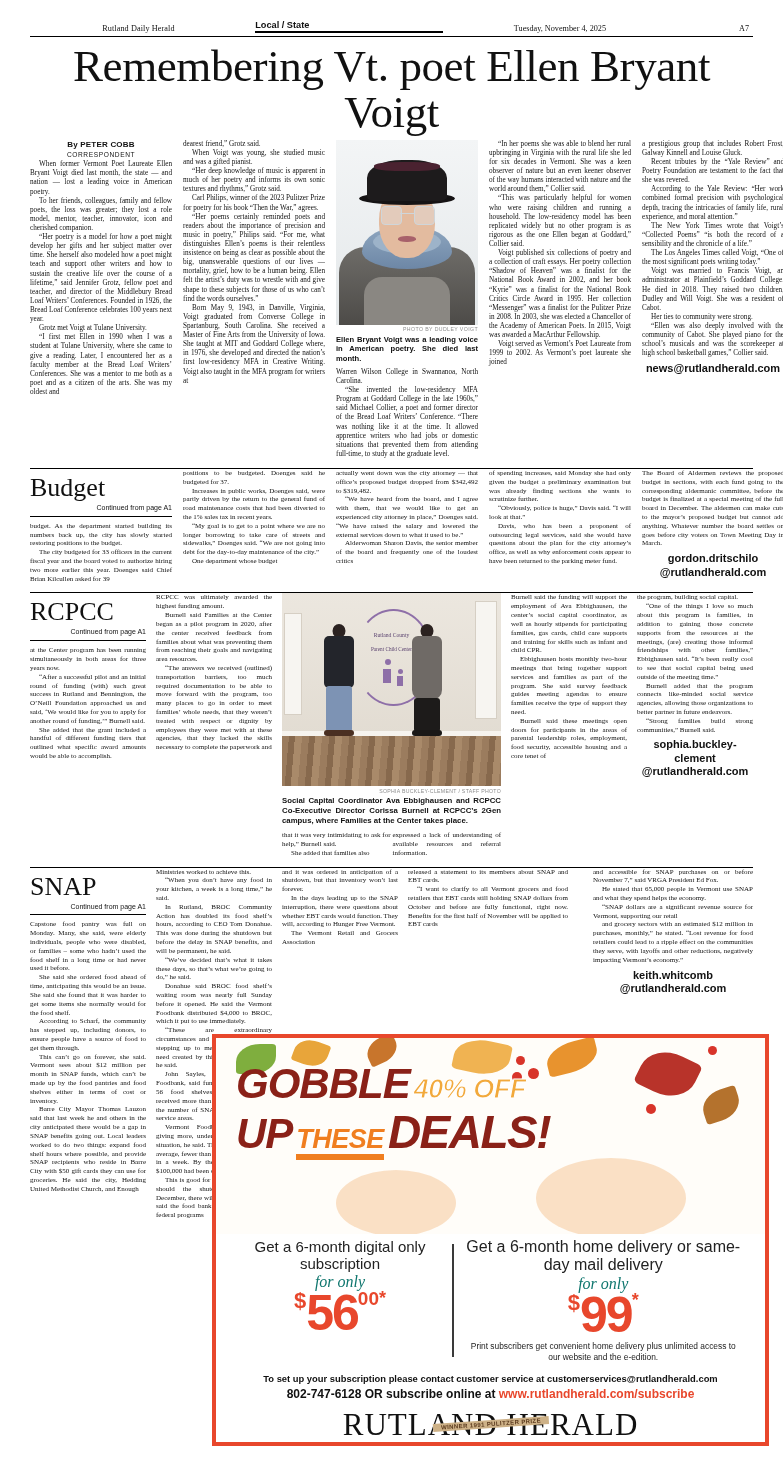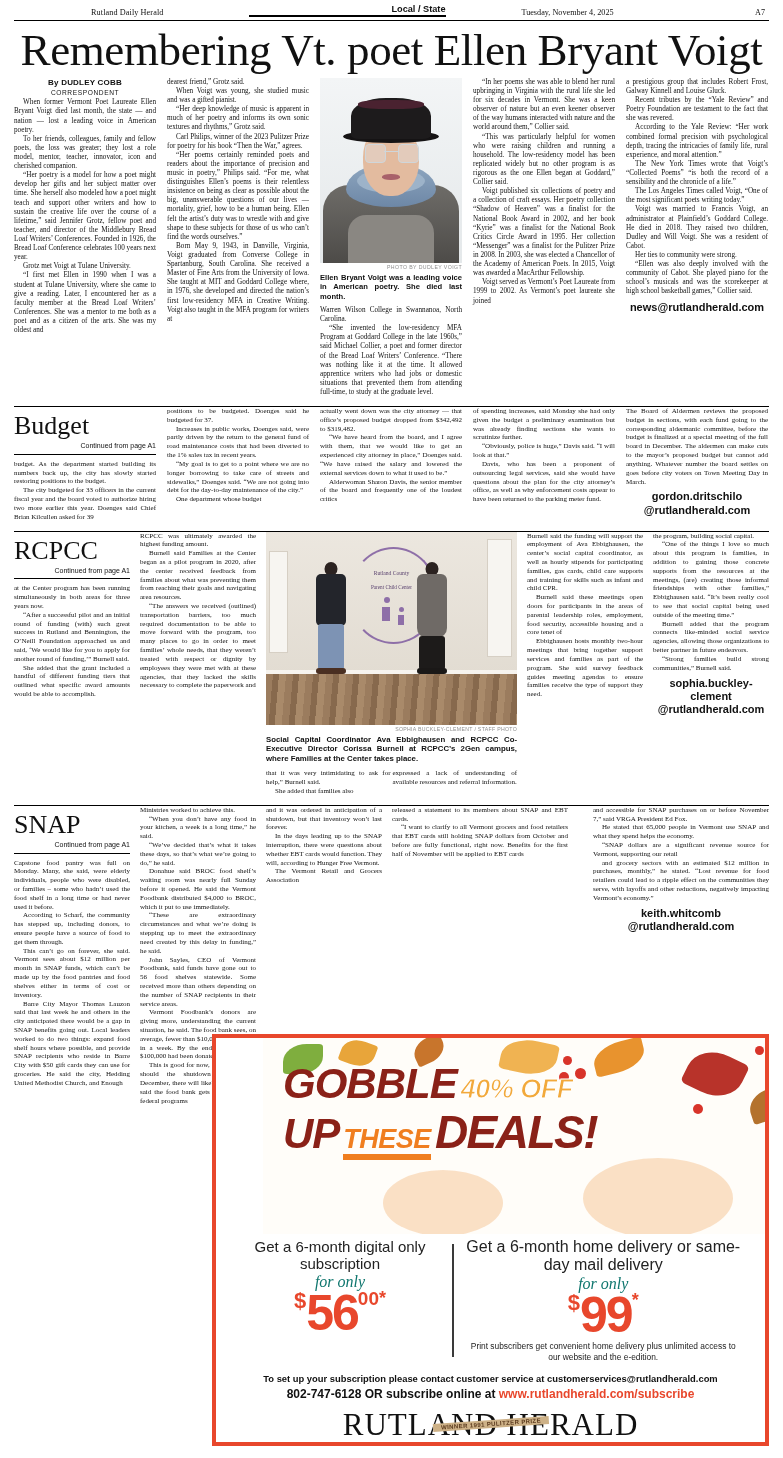--- a/index.html
+++ b/index.html
@@ -1,23 +1,23 @@
 <!DOCTYPE html>
 <html><head>
 <meta charset="utf-8">
 <style>
   html,body{margin:0;padding:0;background:#ffffff;}
   body{width:783px;height:1458px;overflow:hidden;font-family:"Liberation Serif",serif;color:#111;}
-  .page{position:relative;width:783px;height:1458px;padding:0;box-sizing:border-box;}
+  .page{position:relative;width:783px;height:1458px;padding:16px;box-sizing:border-box;}
 
   
   .masthead{position:relative;display:flex;align-items:flex-end;justify-content:space-between;
             padding:4px 14px 3px 14px;font-size:8.2px;font-family:"Liberation Serif",serif;}
   .masthead .mh-left{width:30%;text-align:center;letter-spacing:.1px;}
-  .masthead .mh-mid{width:26%;text-align:right;font-family:"Liberation Sans",sans-serif;
+  .masthead .mh-mid{width:26%;text-align:left;font-family:"Liberation Sans",sans-serif;
                     font-weight:bold;font-size:9.2px;border-bottom:2.4px solid #000;padding-bottom:1px;}
   .masthead .mh-date{width:30%;text-align:center;}
   .masthead .mh-page{width:10%;text-align:right;padding-right:4px;}
   .rule-top{border-top:1.3px solid #000;margin:0 14px;}
 
   h1.headline{font-family:"Liberation Serif",serif;font-weight:normal;text-align:center;
               font-size:45px;line-height:1.02;margin:7px 14px 4px 14px;letter-spacing:-0.4px;}
 
   
   .col p{margin:0;text-indent:9px;text-align:justify;}
@@ -103,21 +103,21 @@
   .p2-winL{position:absolute;left:1%;top:10%;width:7%;height:52%;background:#f7f5f1;border:1.5px solid #d6cfc4;}
 
   .credit2{font-family:"Liberation Sans",sans-serif;font-size:5.2px;color:#8d8d8d;
            text-align:right;letter-spacing:.3px;margin:1.5px 0 2px 0;}
   .cap2{font-family:"Liberation Sans",sans-serif;font-weight:bold;font-size:7.8px;
         line-height:1.27;margin-bottom:5px;}
 
   
   .ad{position:absolute;left:212px;top:1034px;width:557px;height:412px;
       border:4px solid #e8472c;background:#ffffff;overflow:hidden;box-sizing:border-box;}
-  .ad-top{position:relative;height:196px;overflow:hidden;background:#fffdf9;margin-left:47px;}
+  .ad-top{position:relative;height:196px;overflow:hidden;background:#fffdf9;}
   .gobble{position:absolute;left:20px;top:26px;width:415px;}
   .g-line1{font-family:"Liberation Sans",sans-serif;font-weight:bold;font-style:italic;
            font-size:42px;line-height:.94;color:#8a2118;letter-spacing:-1px;}
   .g-line2{font-family:"Liberation Sans",sans-serif;font-weight:bold;font-style:italic;
            font-size:42px;line-height:.94;color:#8a2118;letter-spacing:-1px;}
   .g-off{font-family:"Liberation Sans",sans-serif;font-weight:bold;font-style:italic;font-size:27px;
          color:#f2a93b;-webkit-text-stroke:1px #fff;letter-spacing:-.5px;}
   .g-these{font-family:"Liberation Sans",sans-serif;font-weight:bold;font-style:italic;font-size:27px;
            color:#f07e1f;border-bottom:6px solid #f07e1f;letter-spacing:-.5px;}
   .g-deals{font-family:"Liberation Sans",sans-serif;font-weight:bold;font-style:italic;font-size:46px;
@@ -165,21 +165,21 @@
     <div class="mh-page">A7</div>
   </div>
   <div class="rule-top"></div>
 
   <h1 class="headline">Remembering Vt. poet Ellen Bryant Voigt</h1>
 
   <div class="a1">
 
     <div class="col story">
       <div class="byline">
-        <span>By DUDLEY COBB</span>
+        <span>By PETER COBB</span>
         <span class="sm2">CORRESPONDENT</span>
       </div>
       <p>When former Vermont Poet Laureate Ellen Bryant Voigt died last month, the state — and nation — lost a leading voice in American poetry.</p>
       <p>To her friends, colleagues, family and fellow poets, the loss was greater; they lost a role model, mentor, teacher, innovator, icon and cherished companion.</p>
       <p>“Her poetry is a model for how a poet might develop her gifts and her subject matter over time. She herself also modeled how a poet might teach and support other writers and how to sustain the creative life over the course of a lifetime,” said Jennifer Grotz, fellow poet and teacher, and director of the Middlebury Bread Loaf Writers’ Conferences. Founded in 1926, the Bread Loaf Conference celebrates 100 years next year.</p>
       <p>Grotz met Voigt at Tulane University.</p>
       <p>“I first met Ellen in 1990 when I was a student at Tulane University, where she came to give a reading. Later, I encountered her as a faculty member at the Bread Loaf Writers’ Conferences. She was a mentor to me both as a poet and as a citizen of the arts. She was my oldest and</p>
     </div>
 
     <div class="col story">
@@ -328,22 +328,22 @@
             <div>
               <p class="noind">expressed a lack of understanding of available resources and referral information.</p>
             </div>
           </div>
         </div>
       </div>
     </div>
 
     <div class="col story sm">
       <p class="noind">Burnell said the funding will support the employment of Ava Ebbighausen, the center’s social capital coordinator, as well as hourly stipends for participating families, gas cards, child care supports and training for skills such as infant and child CPR.</p>
+      <p>Ebbighausen hosts monthly two-hour meetings that bring together support services and families as part of the program. She said survey feedback guides meeting agendas to ensure families receive the type of support they need.</p>
       <p>Burnell said these meetings open doors for participants in the areas of parental leadership roles, employment, food security, accessible housing and a core tenet of</p>
-      <p>Ebbighausen hosts monthly two-hour meetings that bring together support services and families as part of the program. She said survey feedback guides meeting agendas to ensure families receive the type of support they need.</p>
     </div>
 
     <div class="col story sm">
       <p class="noind">the program, building social capital.</p>
       <p>“One of the things I love so much about this program is families, in addition to gaining those concrete supports from the resources at the meetings, (are) creating those informal friendships with other families,” Ebbighausen said. “It’s been really cool to see that social capital being used outside of the meeting time.”</p>
       <p>Burnell added that the program connects like-minded social service agencies, allowing those organizations to better partner in future endeavors.</p>
       <p>“Strong families build strong communities,” Burnell said.</p>
       <div class="email">
         <div>sophia.buckley-clement</div>
         <div>@rutlandherald.com</div>
@@ -352,27 +352,29 @@
   </div>
 
   <div class="sec-rule"></div>
 
   <div class="snap">
     <div class="col story sm">
       <div class="jump-head">SNAP</div>
       <div class="jump-cont">Continued from page A1</div>
       <div class="jump-rule"></div>
       <p class="noind">Capstone food pantry was full on Monday. Many, she said, were elderly individuals, people who were disabled, or families – some who hadn’t used the food shelf in a long time or had never used it before.</p>
+      <p>She said she ordered food ahead of time, anticipating this would be an issue. She said she found that it was harder to get some items she normally would for the food shelf.</p>
       <p>According to Scharf, the community has stepped up, including donors, to ensure people have a source of food to get them through.</p>
       <p>This can’t go on forever, she said. Vermont sees about $12 million per month in SNAP funds, which can’t be made up by the food pantries and food shelves either in terms of cost or inventory.</p>
       <p>Barre City Mayor Thomas Lauzon said that last week he and others in the city anticipated there would be a gap in SNAP benefits going out. Local leaders worked to do two things: expand food shelf hours where possible, and provide SNAP recipients who reside in Barre City with $50 gift cards they can use for groceries. He said the city, Hedding United Methodist Church, and Enough</p>
     </div>
     <div class="col story sm">
       <p class="noind">Ministries worked to achieve this.</p>
       <p>“When you don’t have any food in your kitchen, a week is a long time,” he said.</p>
+      <p>In Rutland, BROC Community Action has doubled its food shelf’s hours, according to CEO Tom Donahue. This was done during the shutdown but before the delay in SNAP benefits, and will be permanent, he said.</p>
       <p>“We’ve decided that’s what it takes these days, so that’s what we’re going to do,” he said.</p>
       <p>Donahue said BROC food shelf’s waiting room was nearly full Sunday before it opened. He said the Vermont Foodbank distributed $4,000 to BROC, which it put to use immediately.</p>
       <p>“These are extraordinary circumstances and what we’re doing is stepping up to meet the extraordinary need created by this delay in funding,” he said.</p>
       <p>John Sayles, CEO of Vermont Foodbank, said funds have gone out to 56 food shelves statewide. Some received more than others depending on the number of SNAP recipients in their service areas.</p>
       <p>Vermont Foodbank’s donors are giving more, understanding the current situation, he said. The food bank sees, on average, fewer than $10,000 in donations in a week. By the end of last week, $100,000 had been donated, Sayles said.</p>
       <p>This is good for now, said Sayles, but should the shutdown persist into December, there will likely be issues. He said the food bank gets food from two federal programs</p>
     </div>
     <div class="col story sm">
       <p class="noind">and it was ordered in anticipation of a shutdown, but that inventory won’t last forever.</p>
       <p>In the days leading up to the SNAP interruption, there were questions about whether EBT cards would function. They will, according to Hunger Free Vermont.</p>

